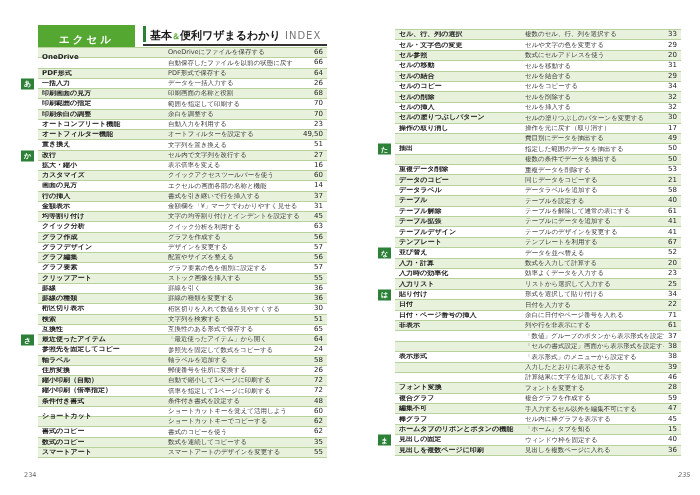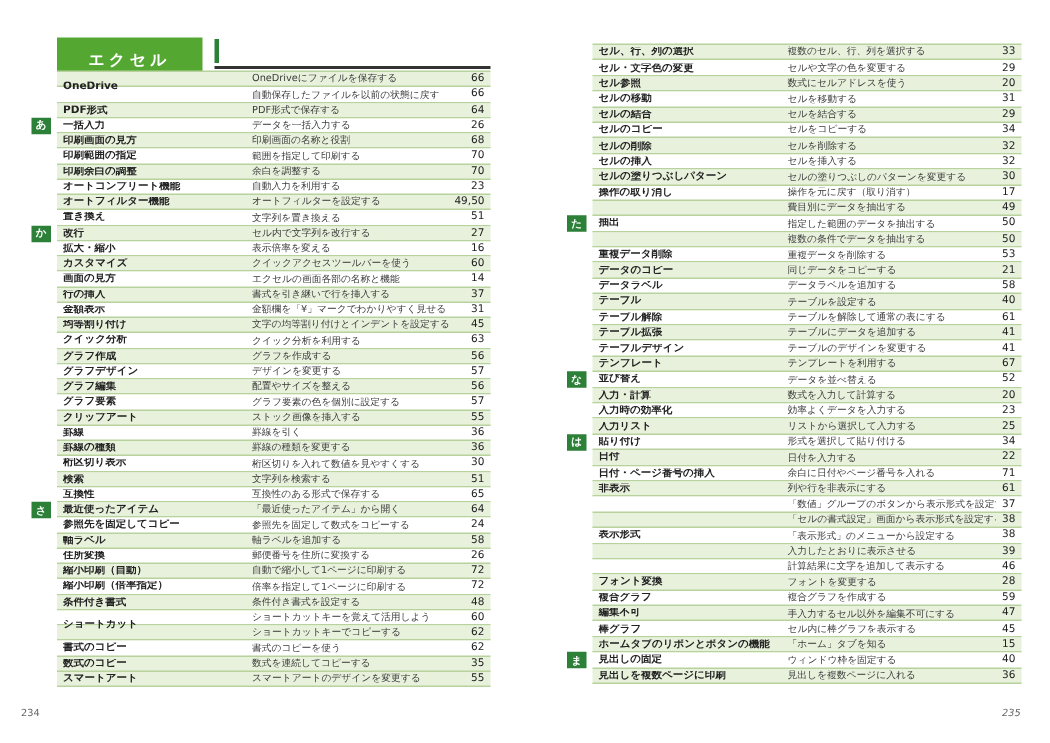--- a/index.html
+++ b/index.html
@@ -83,32 +83,33 @@
   .badge {
     position:absolute; left:-17px; top:50%;
     transform:translateY(-50%);
     width:13px; height:11px;
     background:var(--badge-green);
     color:#ffffff; font-size:7px; font-weight:bold;
     display:flex; align-items:center; justify-content:center;
   }
   .folio {
     position:absolute;
-    font-size:6.5px; color:#666;
+    font-size:6.5px; color:#666;margin-left:10px;
   }
   .folio-left  { left:14px;  top:471px; }
   .folio-right { left:668px; top:471px;font-style:italic; }
 </style>
 </head>
 <body>
 
 <div class="spread">
 
   <div class="excel-tab">エクセル</div>
   <div class="title-bar"></div>
+  <div class="index-title"><span>基本</span><span class="amp">＆</span><span>便利ワザまるわかり</span><span class="suffix"> INDEX</span></div>
   <div class="title-rule"></div>
 
   <div class="idx-table table-left" id="table-left">
       <div class="entry">
         <div class="row stripe">
           <span class="desc">OneDriveにファイルを保存する</span>
           <span class="pg">66</span>
         </div>
         <div class="row">
           <span class="desc">自動保存したファイルを以前の状態に戻す</span>

